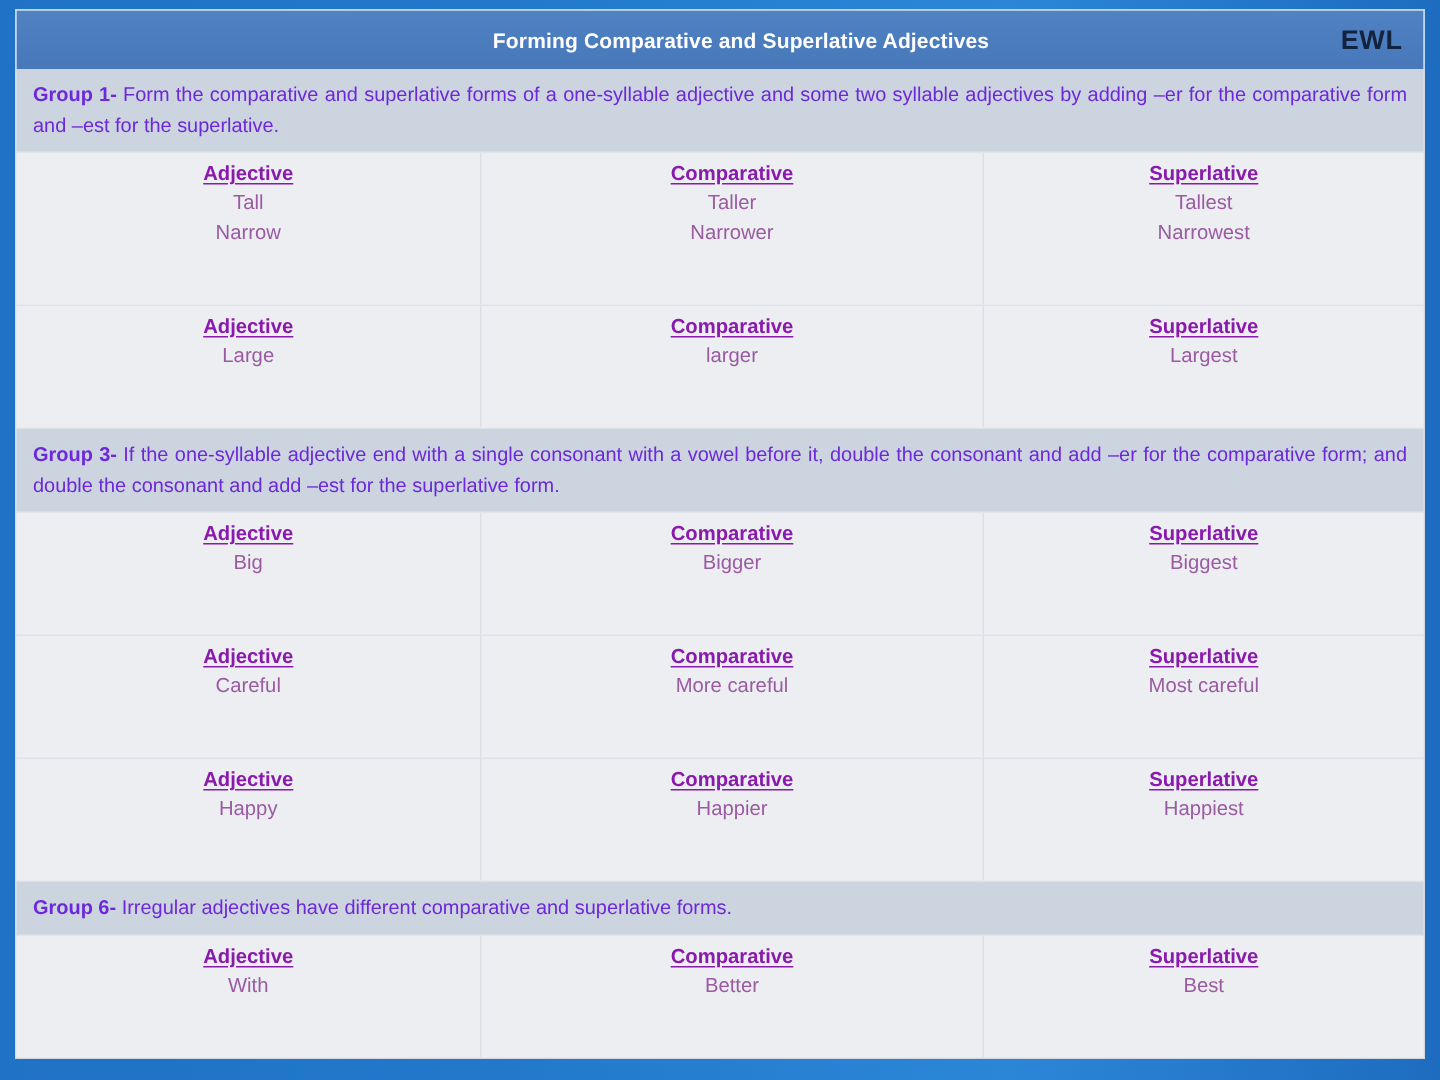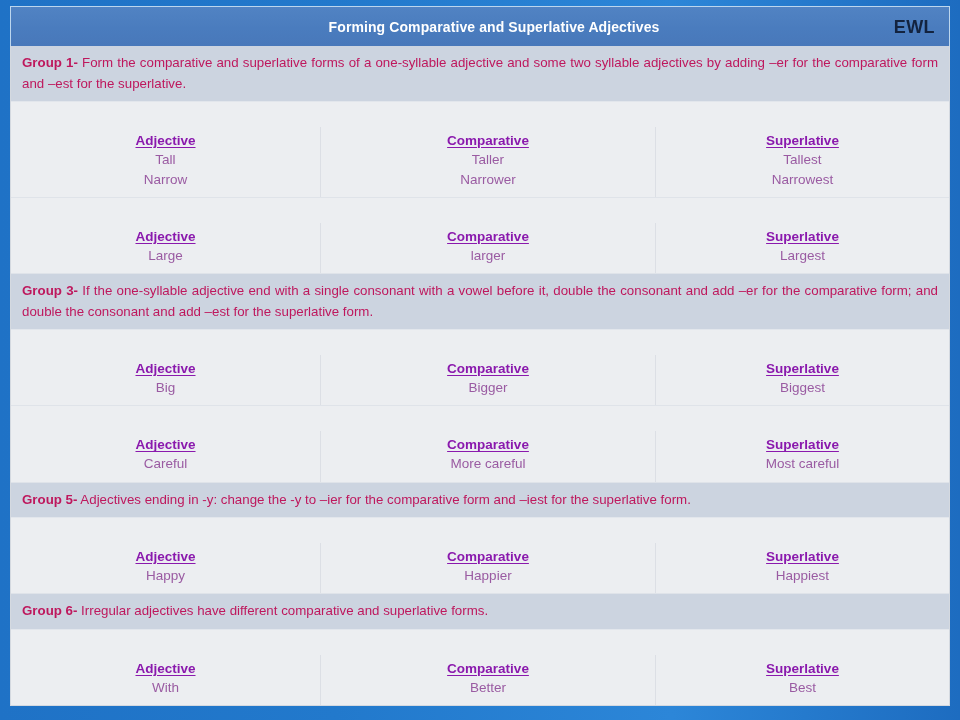--- a/index.html
+++ b/index.html
@@ -72,21 +72,21 @@
     flex-direction: column;
     background: #eef0f3;
     border-left: 1px solid #d4d9e0;
     border-right: 1px solid #d4d9e0;
     border-bottom: 1px solid #d4d9e0;
   }
 
   .desc-row {
     box-sizing: border-box;
     background: #ccd4e0;
-    color: #be185d;
+    color: #6d28d9;
     font-size: 13.3px;
     line-height: 1.55;
     padding: 7px 11px 7px 11px;
     text-align: justify;
     border-bottom: 1px solid #e2e6ec;
   }
   .desc-row .lbl {
     font-weight: bold;
   }
 
@@ -101,21 +101,20 @@
   .data-row:last-child { border-bottom: none; }
 
   .cell {
     box-sizing: border-box;
     display: flex;
     flex-direction: column;
     align-items: center;
     justify-content: flex-start;
     padding: 6px 6px 2px 6px;
     border-right: 1px solid #dcdfe5;
-    margin-top: 25px;
   }
   .cell:last-child { border-right: none; }
 
   .col-1 { flex: 0 0 310px; }
   .col-2 { flex: 0 0 335px; }
   .col-3 { flex: 1 1 auto; }
 
   .col-head {
     color: #8a19ad;
     font-size: 13.5px;
@@ -198,21 +197,20 @@
           </div>
           <div class="cell col-2">
             <div class="col-head">Comparative</div>
             <div class="col-val">More careful</div>
           </div>
           <div class="cell col-3">
             <div class="col-head">Superlative</div>
             <div class="col-val">Most careful</div>
           </div>
         </div>
-        <div class="desc-row"><span class="lbl">Group 5-</span><span> Adjectives ending in -y: change the -y to –ier for the comparative form and –iest for the superlative form.</span></div>
         <div class="data-row">
           <div class="cell col-1">
             <div class="col-head">Adjective</div>
             <div class="col-val">Happy</div>
           </div>
           <div class="cell col-2">
             <div class="col-head">Comparative</div>
             <div class="col-val">Happier</div>
           </div>
           <div class="cell col-3">

